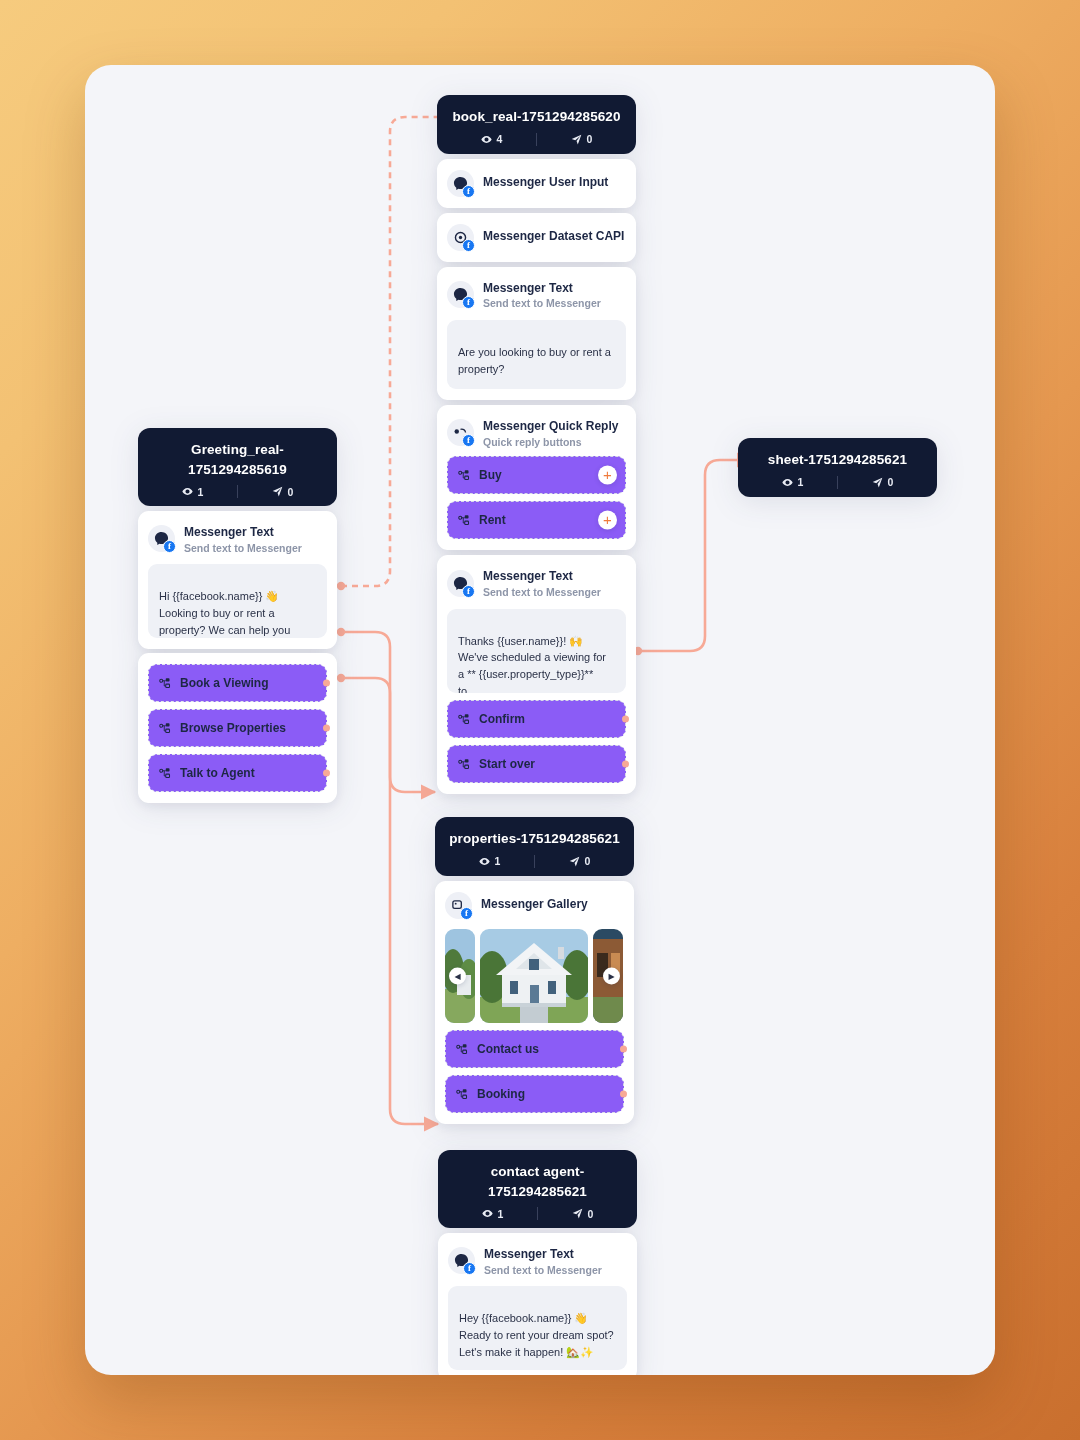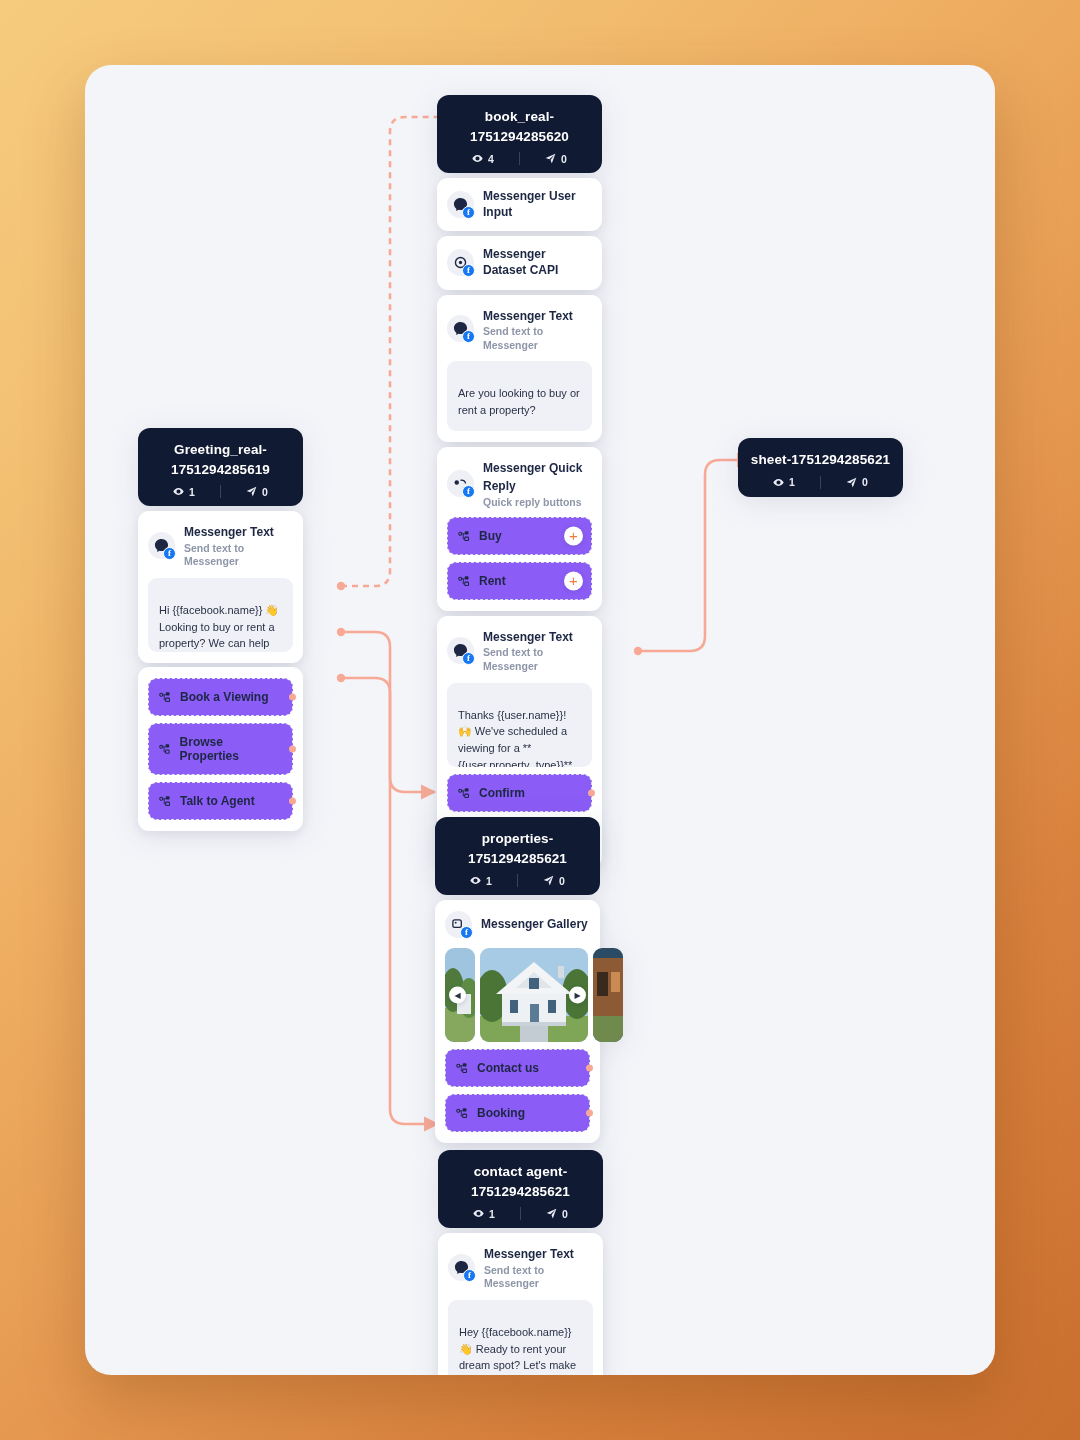--- a/index.html
+++ b/index.html
@@ -25,21 +25,21 @@
     box-shadow: 0 26px 60px rgba(120, 60, 10, 0.28);
     overflow: hidden;
   }
 
   
   .wires { position: absolute; inset: 0; width: 100%; height: 100%; pointer-events: none; }
 
   
   .node {
     position: absolute;
-    width: 165px;
+    width: 199px;
     border-radius: 20px;
     filter: drop-shadow(0 5px 14px rgba(30, 40, 80, 0.10));
   }
   .node-head {
     background: #111a33;
     border-radius: 12px;
     padding: 12px 10px 8px;
     text-align: center;
     position: relative;
     z-index: 2;

